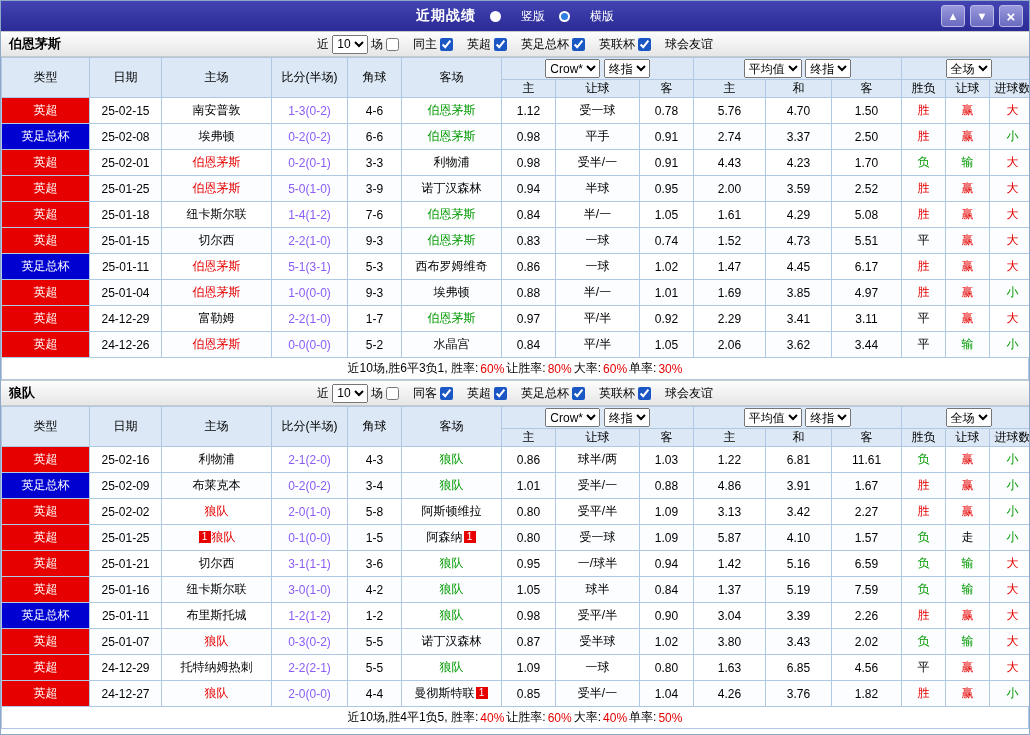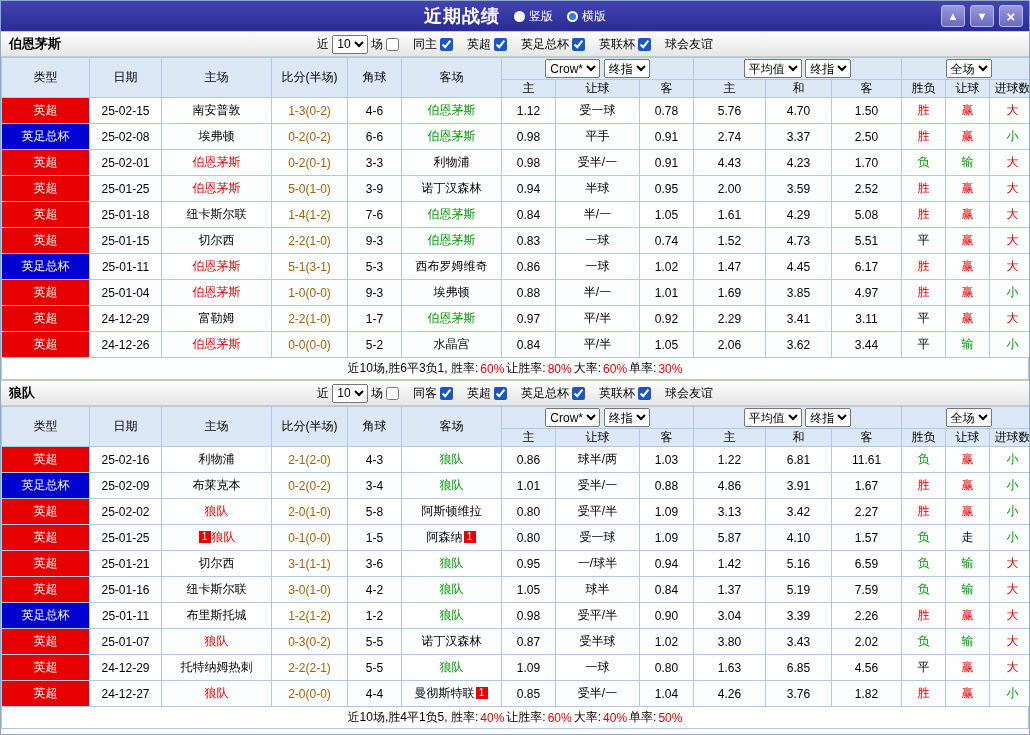--- a/index.html
+++ b/index.html
@@ -10,22 +10,22 @@
     font-size:12px; color:#000;
     border:1px solid #8FA8C8;
   }
   
   .titlebar{
     height:30px; background:linear-gradient(#4343B2,#2B2B96);
     position:relative; display:flex; align-items:center; justify-content:center;
     color:#fff;
   }
   .title-group{ display:flex; align-items:center; gap:14px; }
-  .tb-title{ font-weight:bold; font-size:18px; letter-spacing:1px; }
-  .radio-opt{ display:flex; align-items:center; gap:4px; cursor:pointer; font-size:12px;}
+  .tb-title{ font-weight:bold; font-size:14px; letter-spacing:1px; }
+  .radio-opt{ display:flex; align-items:center; gap:20px; cursor:pointer; font-size:12px;}
   .radio{ width:11px; height:11px; border-radius:50%; background:#fff; display:inline-block; position:relative;}
   .radio.sel::after{ content:''; position:absolute; left:2px; top:2px; width:7px; height:7px; border-radius:50%; background:#2F7FE0;}
   .tb-buttons{ position:absolute; right:6px; top:4px; display:flex; gap:5px;}
   .tb-btn{
     width:24px; height:22px; background:linear-gradient(#9A9ADD,#6A6AC0);
     border:1px solid #B9B9E8; border-radius:3px; color:#fff; font-weight:bold;
     display:flex; align-items:center; justify-content:center; font-size:11px; cursor:pointer;
   }
   .tb-btn.close{ font-size:15px; }
   
@@ -47,21 +47,21 @@
   td{ border:1px solid #AFC8E4; text-align:center; overflow:hidden; white-space:nowrap;}
   thead td{ background:#DCE8F5; }
   .hdr-top td{ height:22px; }
   .hdr-sub td{ height:18px; }
   thead select{ font-size:12px; height:19px; }
   tbody td{ height:26px; background:#fff;}
   tbody tr:nth-child(even) td{ background:#FBFDFF; }
   .league-cell{ color:#fff; }
   .lg-red{ background:#E60000 !important; }
   .lg-blue{ background:#0000D0 !important; }
-  .score{ color:#a16207; }
+  .score{ color:#8b5cf6; }
   .c-red{ color:#E60000; }
   .c-green{ color:#009900; }
   .c-black{ color:#000; }
   .card-badge{
     display:inline-block; width:12px; height:12px; background:#E60000; color:#fff;
     font-size:10px; line-height:12px; text-align:center; vertical-align:1px; margin:0 1px;
   }
   .summary{
     height:22px; border:1px solid #AFC8E4; border-top:none;
     display:flex; align-items:center; justify-content:center; gap:2px; background:#fff;

